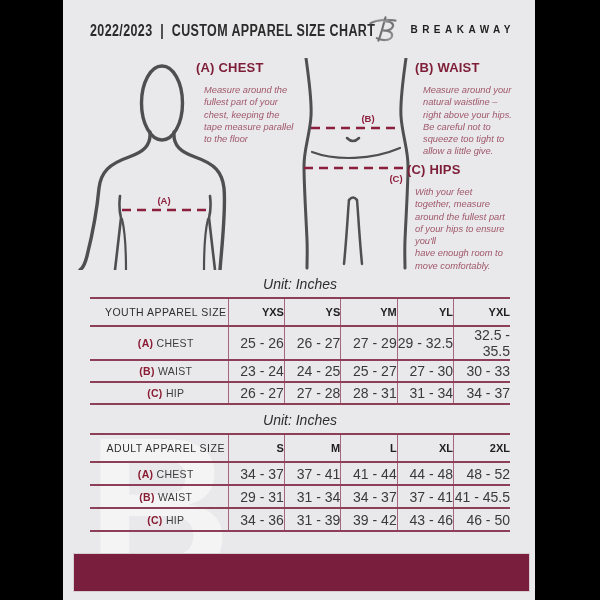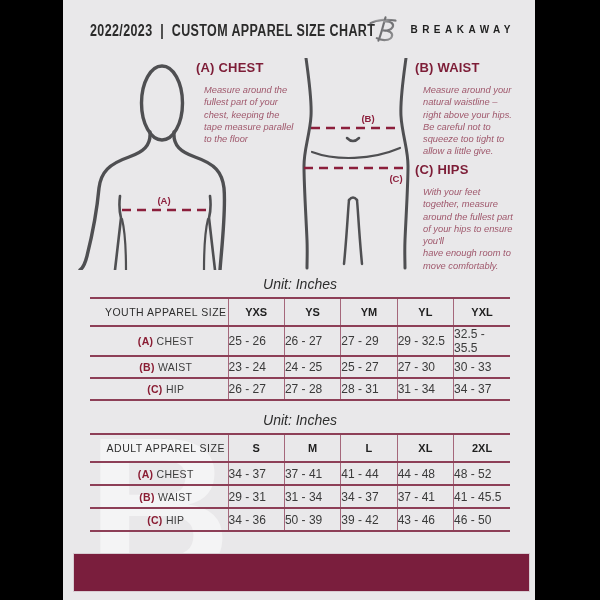--- a/index.html
+++ b/index.html
@@ -24,22 +24,22 @@
   
   .tbl-block{position:absolute;left:27px;width:420px;text-align:center;z-index:1;}
   .tbl-title{margin:0;font-size:11.5px;font-weight:bold;color:#1d1d1d;letter-spacing:.3px;}
   .tbl-unit{margin:2px 0 0 0;font-size:14px;font-style:italic;color:#2e2e2e;}
   table{width:420px;border-collapse:collapse;table-layout:fixed;margin-top:5px;
         border-top:2px solid #8d3f57;}
   col.c-label{width:138px;}
   col.c-size{width:56.4px;}
   th,td{border-bottom:2px solid #8d3f57;padding:0;background:transparent;}
   th+th,td+td{border-left:1px solid #a5677b;}
-  th{height:26px;font-size:11px;font-weight:bold;color:#1f1f1f;text-align:center;}
-  td{height:20px;font-size:12px;color:#3a3a3a;text-align:left;}
+  th{height:26px;font-size:11px;font-weight:bold;color:#1f1f1f;text-align:right;}
+  td{height:20px;font-size:14px;color:#3a3a3a;text-align:right;}
   .adult td{height:21px;}
   th.lbl,td.lbl{text-align:center;padding-left:14px;}
   th.lbl{font-weight:normal;font-size:10.5px;color:#2e2e2e;letter-spacing:.5px;}
   td.lbl{font-size:10.5px;color:#3d3d3d;letter-spacing:.3px;}
   .row-key{font-weight:bold;color:#8a1d34;}
 
   
   .footer-bar{position:absolute;left:10px;top:553px;width:455px;height:37px;
               background:#7a1e3d;border:1px solid #d8ccd2;z-index:2;}
   .watermark{position:absolute;left:24px;top:408px;font-size:200px;line-height:1;
@@ -112,21 +112,21 @@
     </div>
     <div class="g-block" style="left:352px;top:60px;width:120px">
       <h3 class="g-head">(B) WAIST</h3>
       <p class="g-body">Measure around your
 natural waistline –
 right above your hips.
 Be careful not to
 squeeze too tight to
 allow a little give.</p>
     </div>
-    <div class="g-block" style="left:352px;top:162px;width:122px">
+    <div class="g-block" style="left:344px;top:162px;width:122px">
       <h3 class="g-head">(C) HIPS</h3>
       <p class="g-body">With your feet
 together, measure
 around the fullest part
 of your hips to ensure
 you'll
 have enough room to
 move comfortably.</p>
     </div>
 
@@ -210,21 +210,21 @@
           <td class="lbl"><span class="row-key">(B)</span> <span>WAIST</span></td>
           <td>29 - 31</td>
           <td>31 - 34</td>
           <td>34 - 37</td>
           <td>37 - 41</td>
           <td>41 - 45.5</td>
         </tr>
         <tr>
           <td class="lbl"><span class="row-key">(C)</span> <span>HIP</span></td>
           <td>34 - 36</td>
-          <td>50 - 39</td>
+          <td>31 - 39</td>
           <td>39 - 42</td>
           <td>43 - 46</td>
           <td>46 - 50</td>
         </tr>
       </tbody>
         </table>
     </div>
 
     <div class="footer-bar"></div>
   </div>

